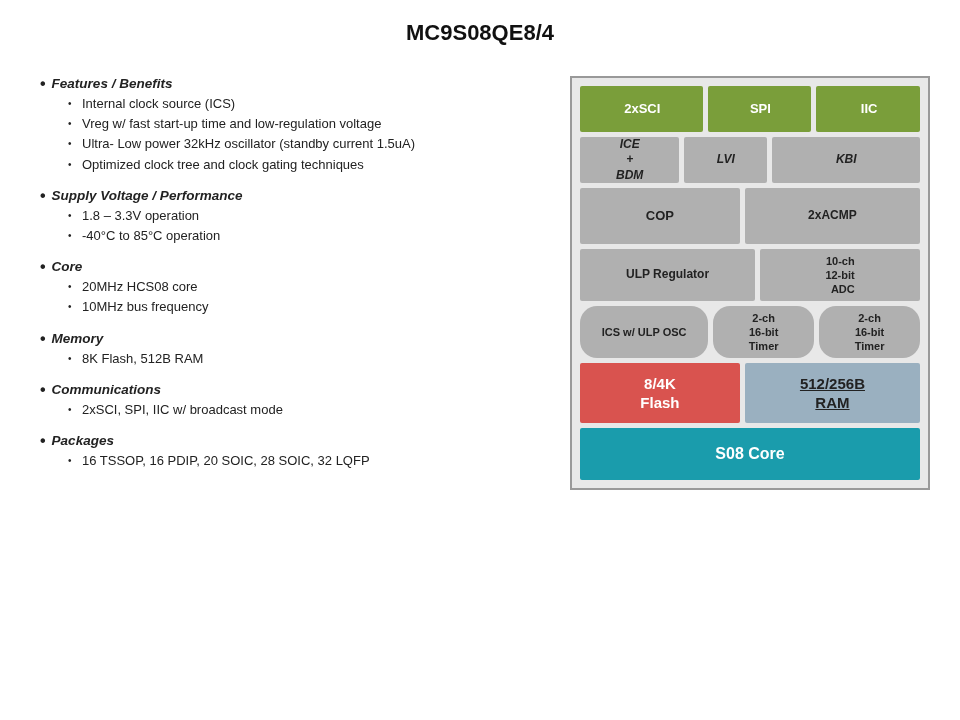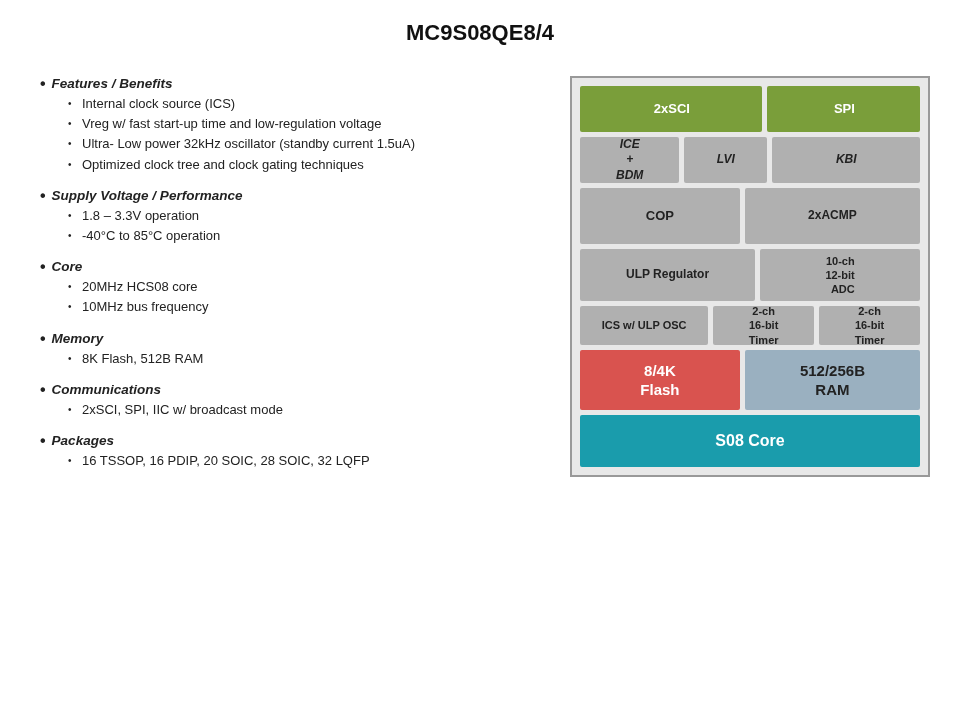--- a/index.html
+++ b/index.html
@@ -131,29 +131,29 @@
     .row-cop .bd-block { height: 56px; }
     .block-cop { flex: 1; font-size: 13px; }
     .block-2xacmp { flex: 1.1; font-size: 12px; }
 
     
     .row-ulp .bd-block { height: 52px; }
     .block-ulpreg { flex: 1.1; font-size: 12px; }
     .block-adc { flex: 1; font-size: 11px; text-align: right; }
 
     
-    .row-ics .bd-block { height: 39px; }
+    .row-ics .bd-block { height: 52px; border-radius: 17px; }
     .block-ics { flex: 1.1; font-size: 11px; }
     .block-timer1 { flex: 0.85; font-size: 11px; }
     .block-timer2 { flex: 0.85; font-size: 11px; }
 
     
     .row-mem .bd-block { height: 60px; font-size: 15px; }
     .block-flash { flex: 1; }
-    .block-ram { flex: 1.1; }
+    .block-ram { flex: 1.1; text-decoration: underline; }
 
     
     .row-core .bd-block { height: 52px; font-size: 16px; }
     .block-core { flex: 1; }
   </style>
 </head>
 <body>
 
 <div class="page-title">MC9S08QE8/4</div>
 
@@ -203,20 +203,21 @@
         </ul>
       </div>
     </div>
 
   <div class="right-panel">
     <div class="block-diagram">
 
       <div class="bd-row row-comms">
         <div class="bd-block green-dark block-2xsci">2xSCI</div>
         <div class="bd-block green-dark block-spi">SPI</div>
+        <div class="bd-block green-dark block-iic">IIC</div>
       </div>
 
       <div class="bd-row row-debug">
         <div class="bd-block gray-med block-ice">ICE<br>+<br>BDM</div>
         <div class="bd-block gray-med block-lvi">LVI</div>
         <div class="bd-block gray-med block-kbi">KBI</div>
       </div>
 
       <div class="bd-row row-cop">
         <div class="bd-block gray-med block-cop">COP</div>

